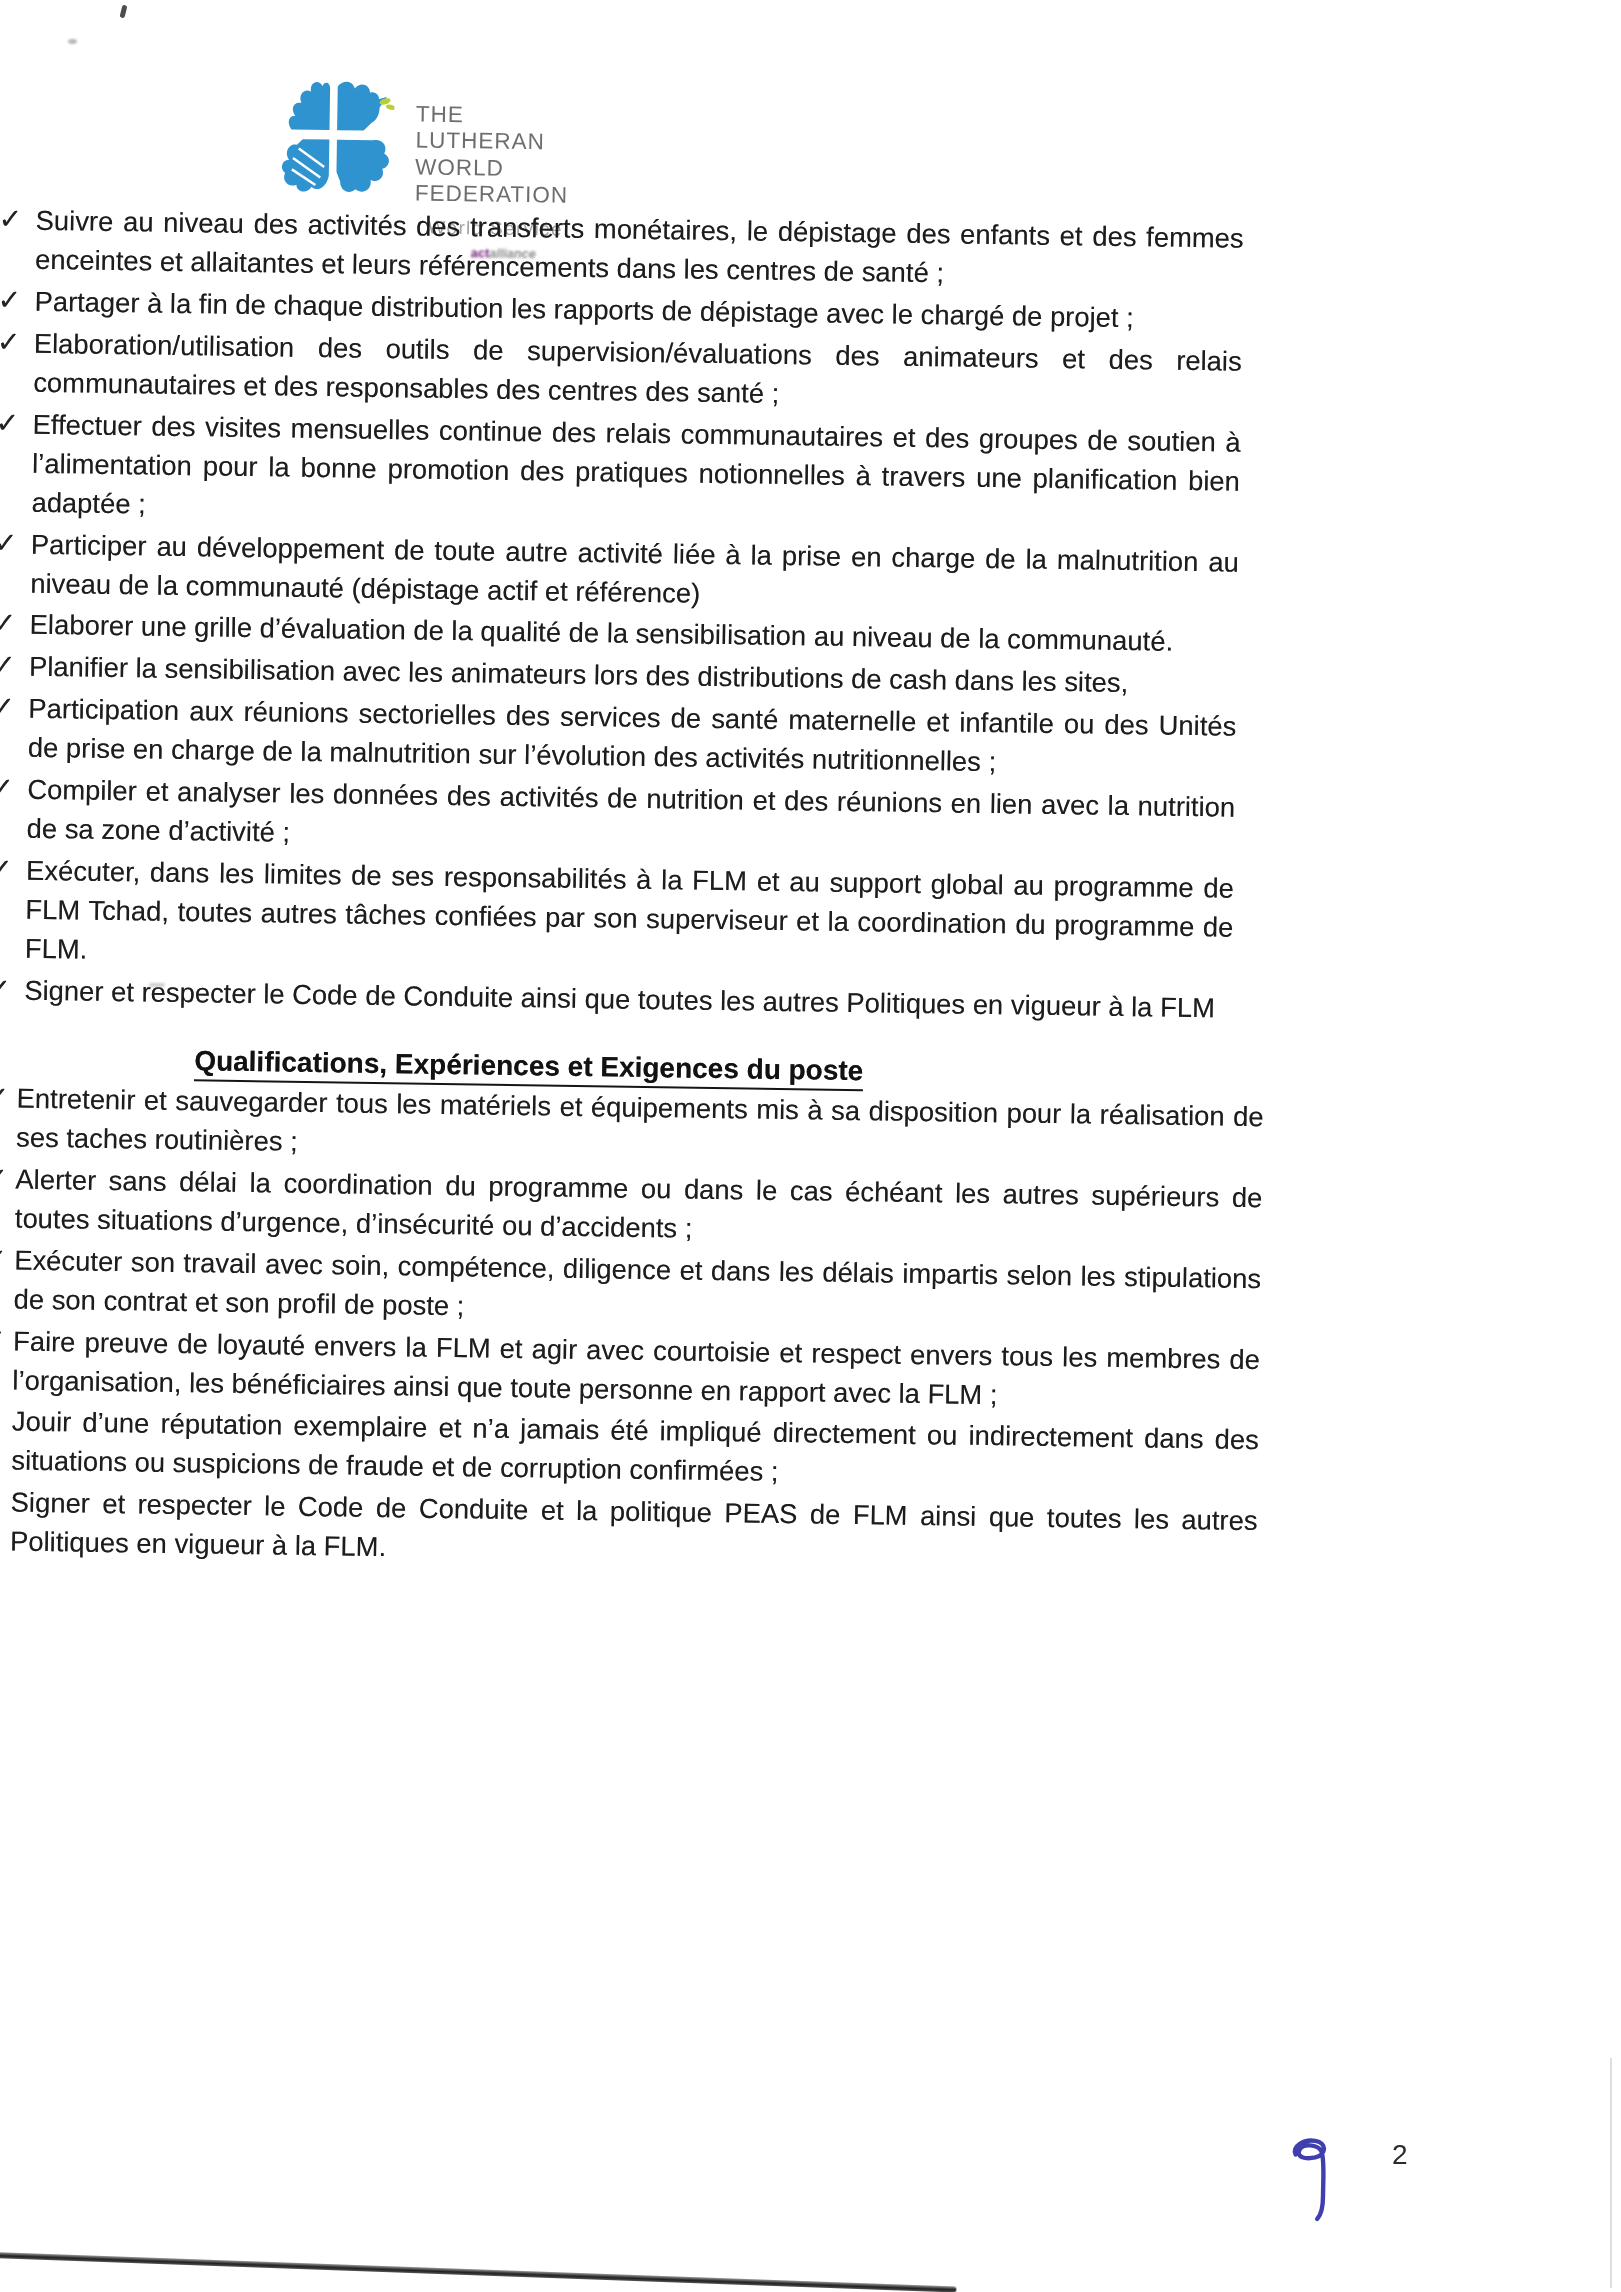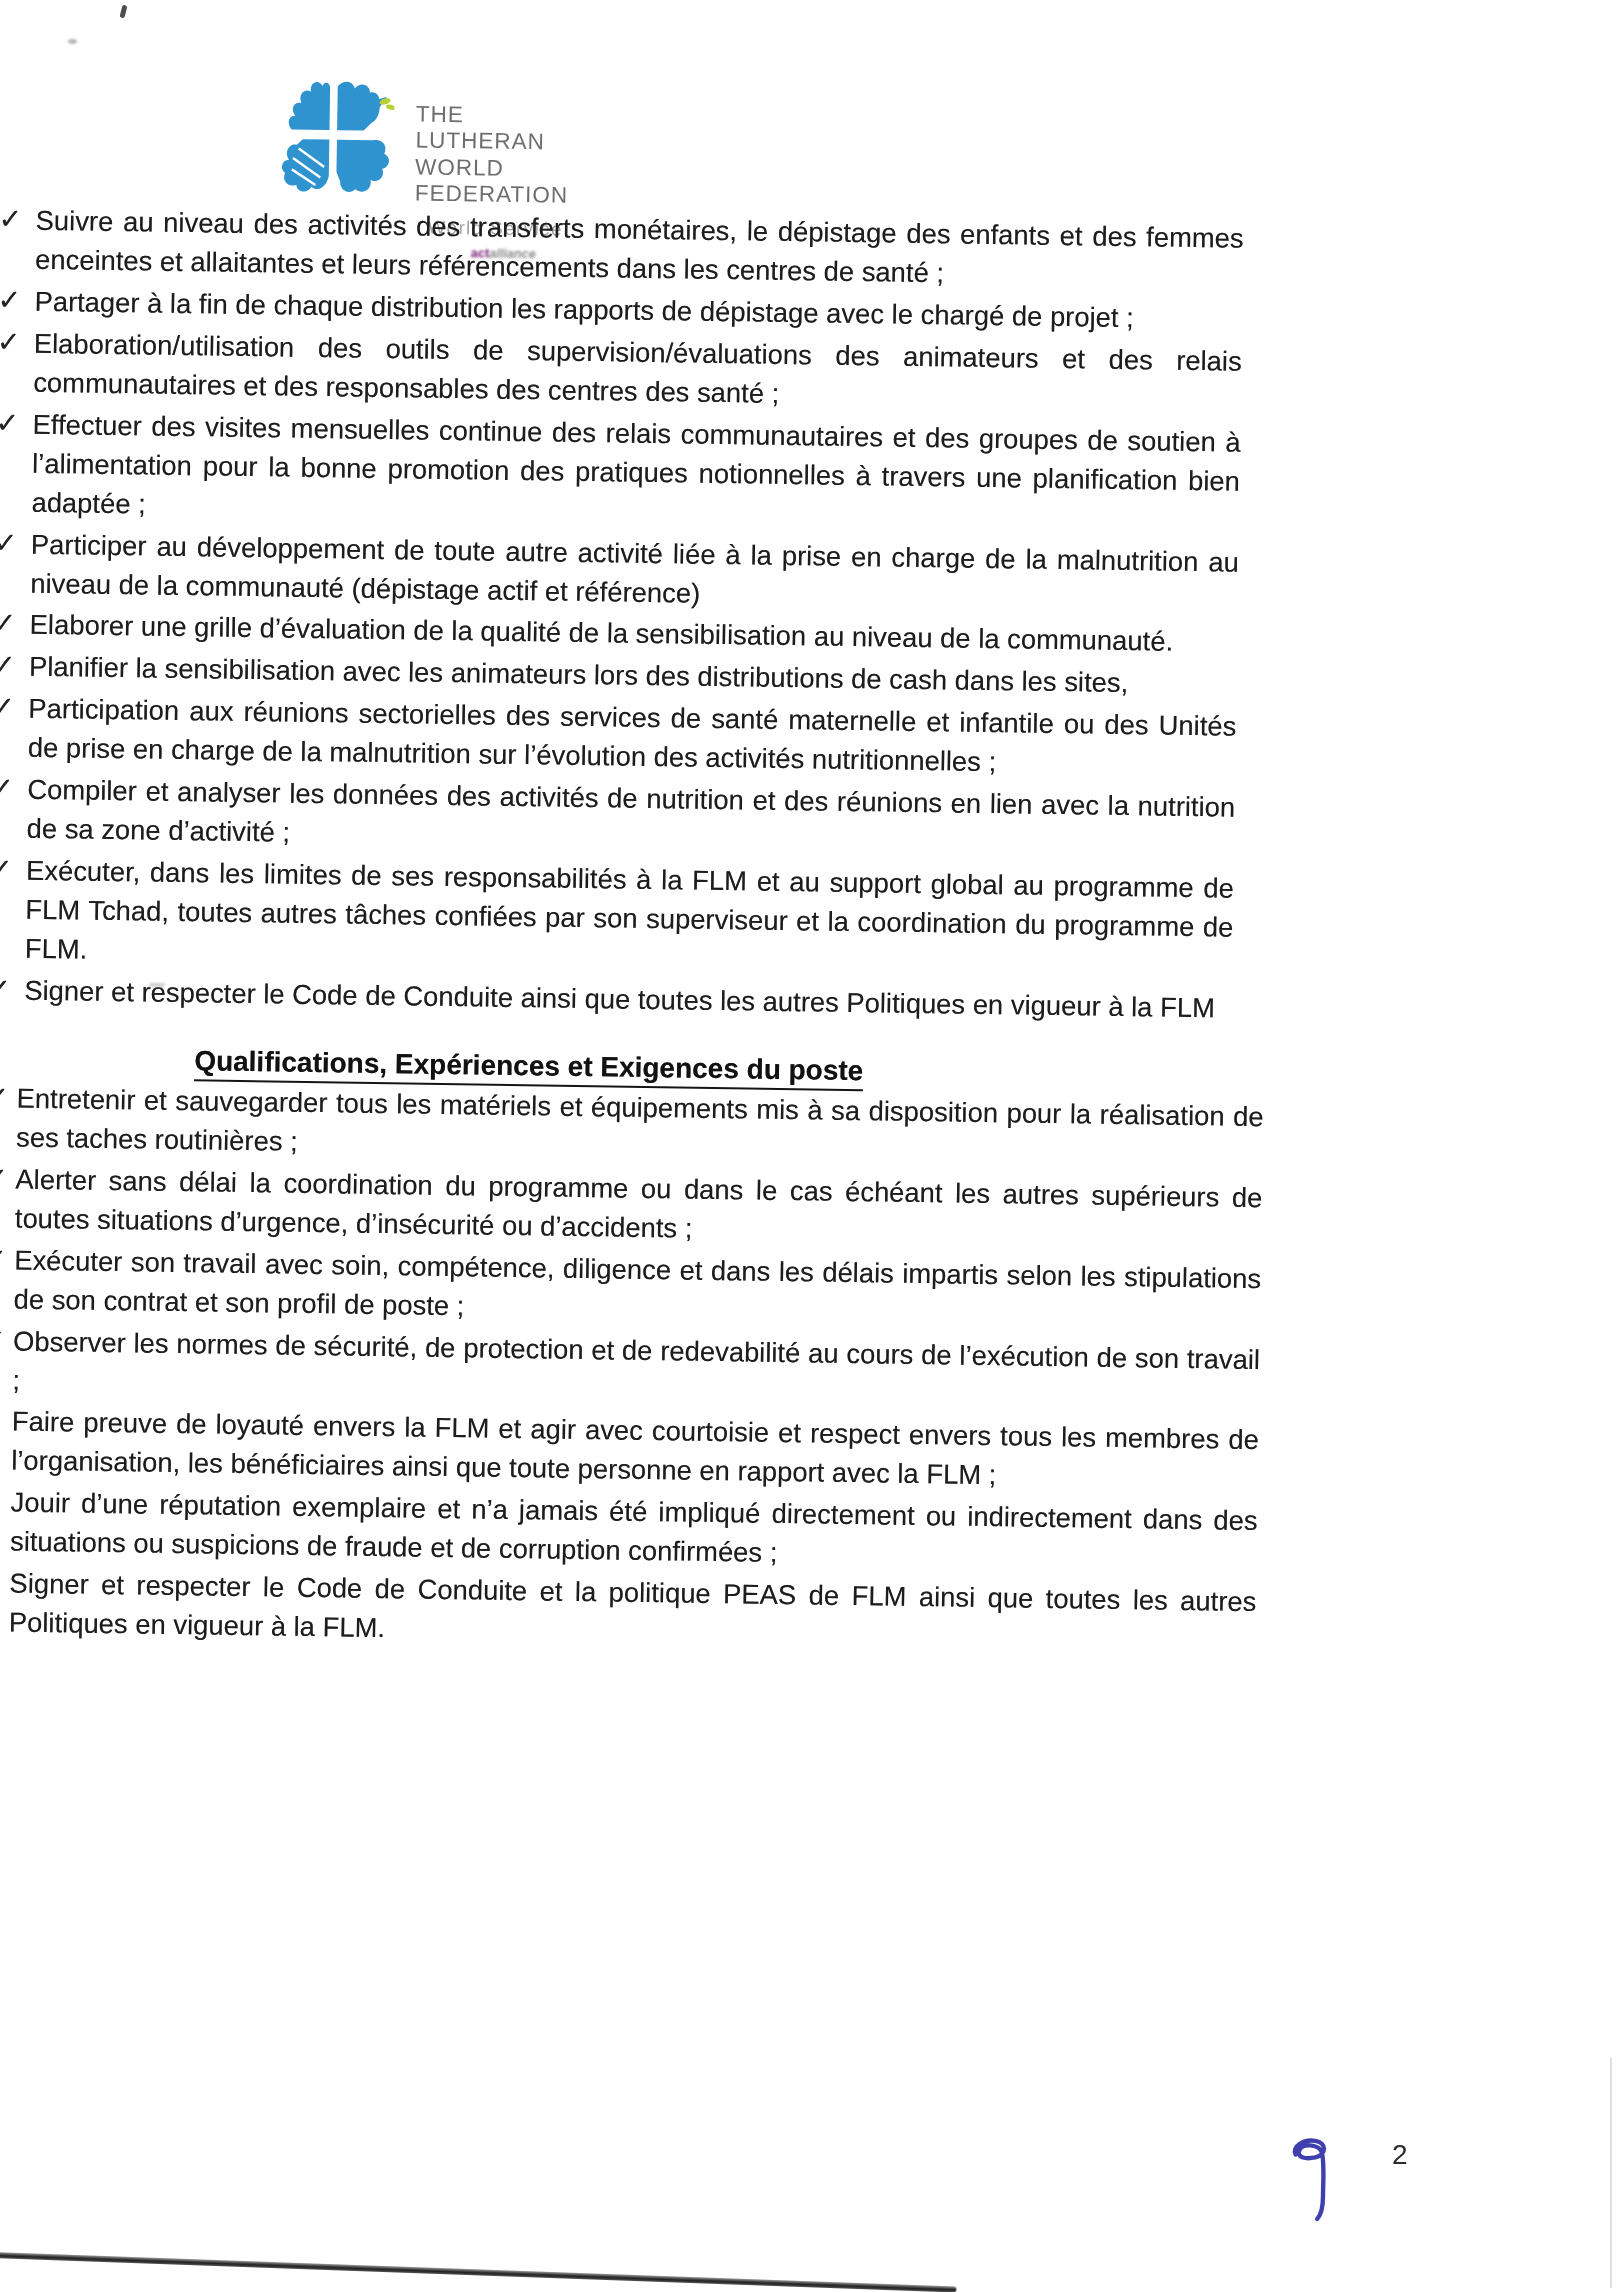--- a/index.html
+++ b/index.html
@@ -138,21 +138,21 @@
     </ul>
 
     <div class="heading-wrap">
       <span class="heading">Qualifications, Expériences et Exigences du poste</span>
     </div>
 
     <ul class="doc-list quals">
       <li><span class="check">✓</span><span>Entretenir et sauvegarder tous les matériels et équipements mis à sa disposition pour la réalisation de ses taches routinières ;</span></li>
       <li><span class="check">✓</span><span>Alerter sans délai la coordination du programme ou dans le cas échéant les autres supérieurs de toutes situations d’urgence, d’insécurité ou d’accidents ;</span></li>
       <li><span class="check">✓</span><span>Exécuter son travail avec soin, compétence, diligence et dans les délais impartis selon les stipulations de son contrat et son profil de poste ;</span></li>
-      <li><span class="check">✓</span><span>Observer les normes de sécurité, de protection et de redevabilité au cours de l’exécution de son travail ;</span></li>
+      <li><span class="check">✓</span></li>
       <li><span class="check">✓</span><span>Faire preuve de loyauté envers la FLM et agir avec courtoisie et respect envers tous les membres de l’organisation, les bénéficiaires ainsi que toute personne en rapport avec la FLM ;</span></li>
       <li><span class="check">✓</span><span>Jouir d’une réputation exemplaire et n’a jamais été impliqué directement ou indirectement dans des situations ou suspicions de fraude et de corruption confirmées ;</span></li>
       <li><span class="check">✓</span><span>Signer et respecter le Code de Conduite et la politique PEAS de FLM ainsi que toutes les autres Politiques en vigueur à la FLM.</span></li>
     </ul>
   </div>
 
   <div class="page-number">2</div>
   <svg class="pen-mark" viewBox="0 0 86 104">
     <path d="M14,30 C10,22 22,14 34,16 C46,18 46,30 34,33 C24,35 14,33 18,25 C22,18 36,20 40,26 C44,34 42,58 42,72 C42,84 40,92 36,96" fill="none" stroke="#3f3fae" stroke-width="4.5" stroke-linecap="round"></path>
   </svg>

